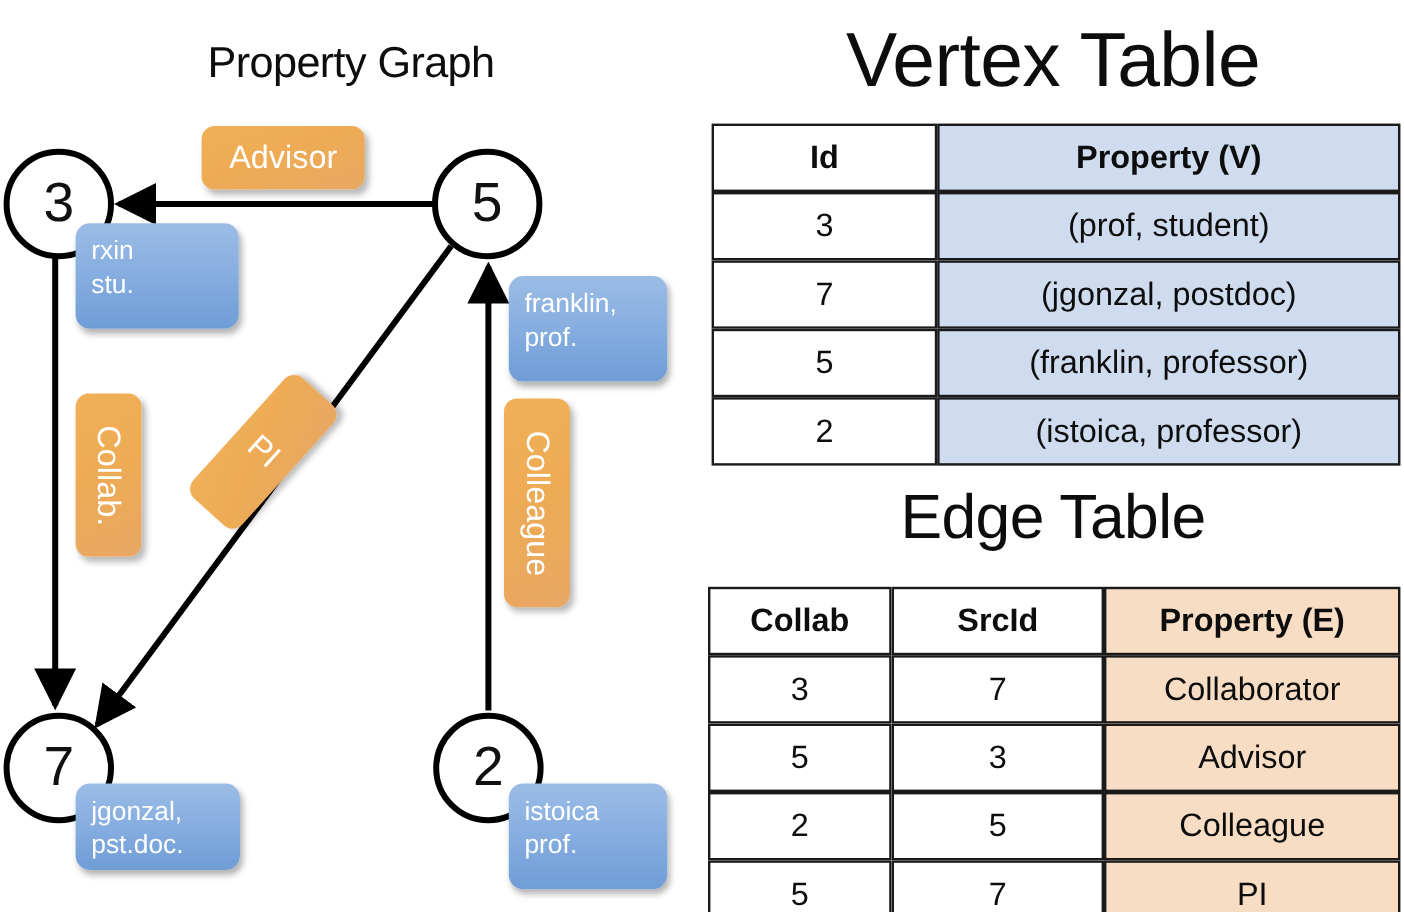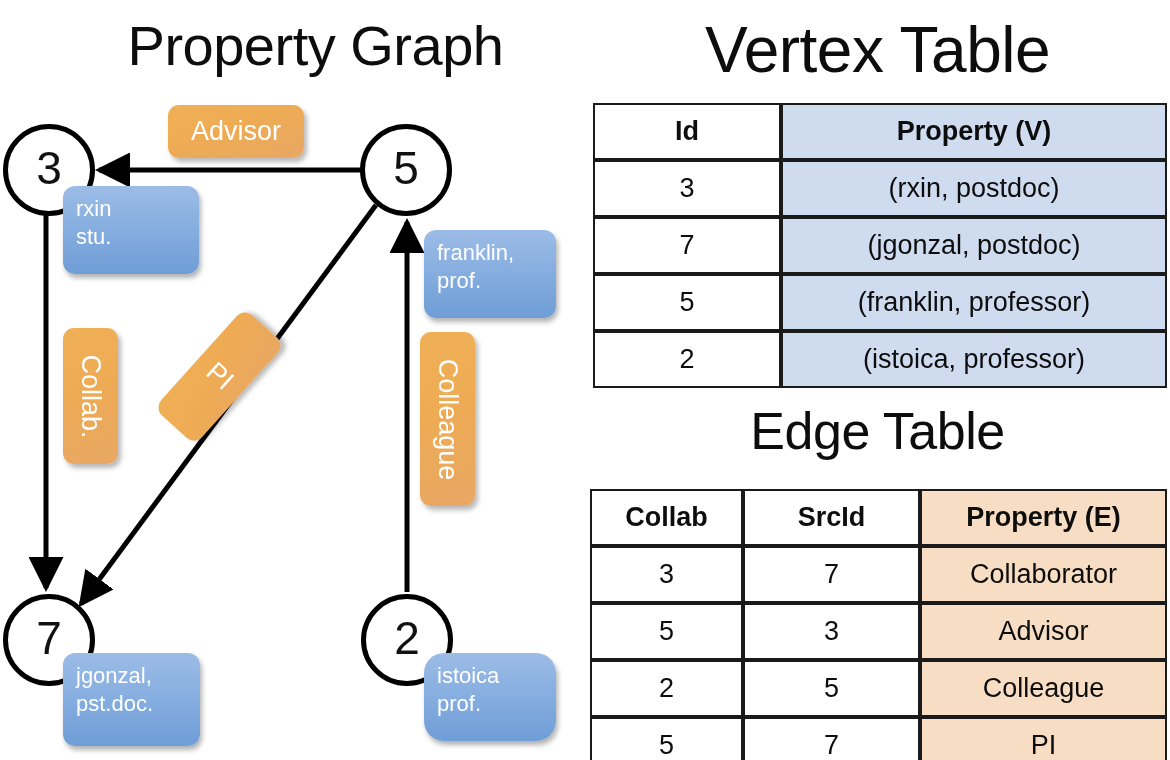--- a/index.html
+++ b/index.html
@@ -19,21 +19,21 @@
   
   .panel-title {
     position: absolute;
     text-align: center;
     font-weight: 400;
     color: #0d0d0d;
     letter-spacing: -0.5px;
     white-space: nowrap;
     line-height: 1;
   }
-  #graph-title  { left: 0;    top: 18px;  width: 585px; font-size: 56px; padding-left: 23px; }
+  #graph-title  { left: 0;    top: 34px;  width: 585px; font-size: 36px; }
   #vertex-title { left: 585px; top: 18px; width: 585px; font-size: 64px; }
   #edge-title   { left: 585px; top: 405px; width: 585px; font-size: 52px; }
 
   
   #graph-panel {
     position: absolute;
     left: 0; top: 0;
     width: 585px; height: 760px;
   }
   #graph-svg {
@@ -156,25 +156,25 @@
   </div>
 
   <div class="prop-box" style="left:63px; top:186px; width:136px; height:88px;">
     <div>rxin</div>
     <div>stu.</div>
   </div>
   <div class="prop-box" style="left:424px; top:188px; width:132px; height:88px;margin-top:42px;">
     <div>franklin,</div>
     <div>prof.</div>
   </div>
-  <div class="prop-box" style="left:63px; top:653px; width:137px; height:93px;">
+  <div class="prop-box" style="left:63px; top:653px; width:137px; height:72px;">
     <div>jgonzal,</div>
     <div>pst.doc.</div>
   </div>
-  <div class="prop-box" style="left:424px; top:653px; width:132px; height:88px;border-radius:20px;">
+  <div class="prop-box" style="left:424px; top:653px; width:132px; height:88px;">
     <div>istoica</div>
     <div>prof.</div>
   </div>
 
   <div class="lbl-box" style="left:168px; top:105px; width:136px; height:53px;">
     <span>Advisor</span>
   </div>
 
   <div class="lbl-box lbl-rot90" style="left:63px; top:328px; width:55px; height:136px;">
     <span>Collab.</span>
@@ -198,21 +198,21 @@
     </colgroup>
   <thead>
     <tr>
       <th class="cell-white">Id</th>
       <th class="cell-blue">Property (V)</th>
     </tr>
   </thead>
   <tbody>
     <tr>
       <td class="cell-white">3</td>
-      <td class="cell-blue">(rxin, postdoc)</td>
+      <td class="cell-blue">(prof, student)</td>
     </tr>
     <tr>
       <td class="cell-white">7</td>
       <td class="cell-blue">(jgonzal, postdoc)</td>
     </tr>
     <tr>
       <td class="cell-white">5</td>
       <td class="cell-blue">(franklin, professor)</td>
     </tr>
     <tr>

